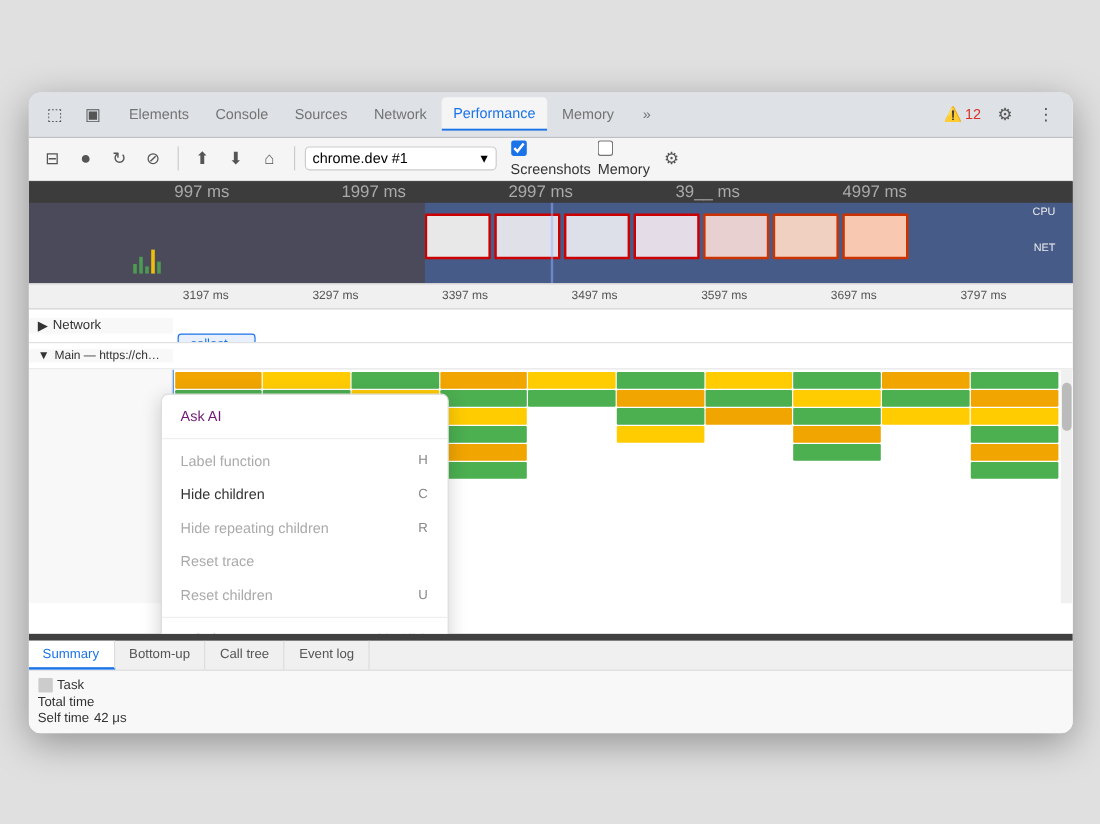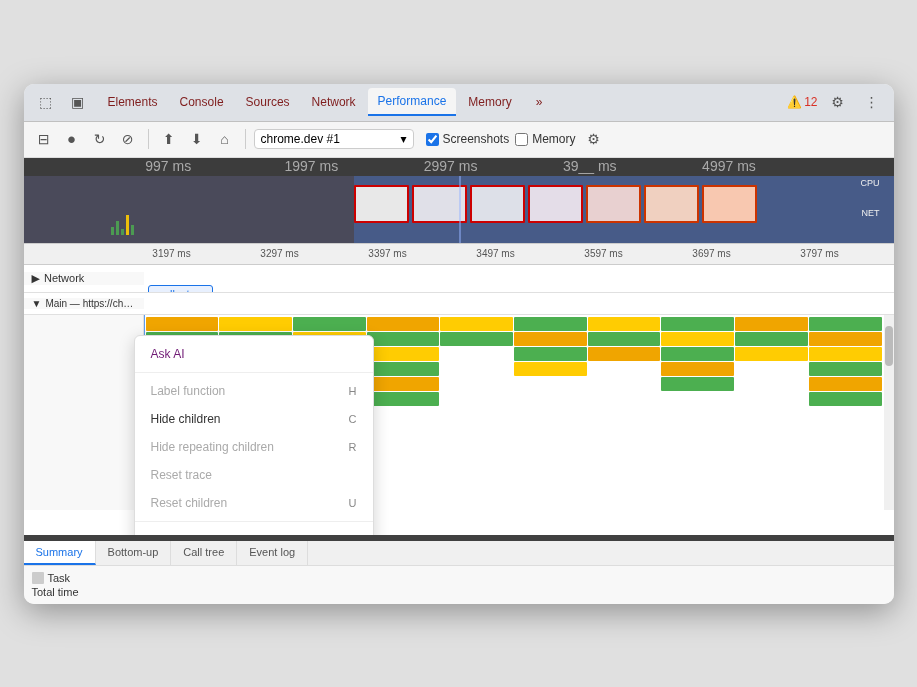--- a/index.html
+++ b/index.html
@@ -26,21 +26,21 @@
       padding: 0 8px;
       height: 38px;
       border-bottom: 1px solid #c0c0c0;
       gap: 2px;
       font-size: 12px;
     }
     .tab-item {
       padding: 6px 10px;
       border-radius: 4px 4px 0 0;
       cursor: pointer;
-      color: #7f1d1d;
+      color: #737373;
       white-space: nowrap;
     }
     .tab-item.active {
       background: #f5f5f5;
       color: #1a73e8;
       border-bottom: 2px solid #1a73e8;
     }
     .tab-icons {
       display: flex;
       align-items: center;
@@ -93,22 +93,22 @@
       font-size: 12px;
       background: white;
       min-width: 160px;
       cursor: pointer;
     }
     .checkbox-group {
       display: flex; align-items: center; gap: 6px;
       margin-left: 8px;
     }
     .cb-item {
-      display: flex; align-items: center; gap: 4px;
-      font-size: 12px; color: #333;
+      display: flex; align-items: flex-start; gap: 4px;
+      font-size: 12px; color: #333; flex-direction: column;
     }
     .cb-item input[type=checkbox] { accent-color: #1a73e8; }
     
     .timeline-container {
       background: #3c3c3c;
       height: 90px;
       position: relative;
       overflow: hidden;
     }
     .ruler-mark {
@@ -520,17 +520,21 @@
     </div>
     <div class="bottom-content">
       <div class="task-info">
         <div class="task-row">
           <div class="task-badge"></div>
           <span>Task</span>
         </div>
         <div class="task-row">
           <span>Total time</span>
         </div>
+        <div class="task-row">
+          <span>Self time</span>
+          <span>42 μs</span>
+        </div>
       </div>
     </div>
   </div>
 
 </div>
 
 </body></html>

